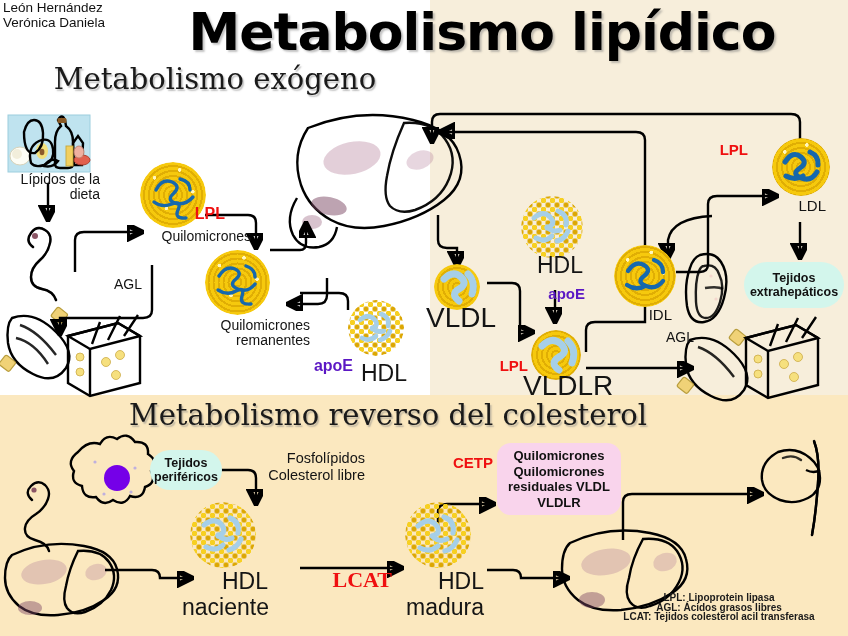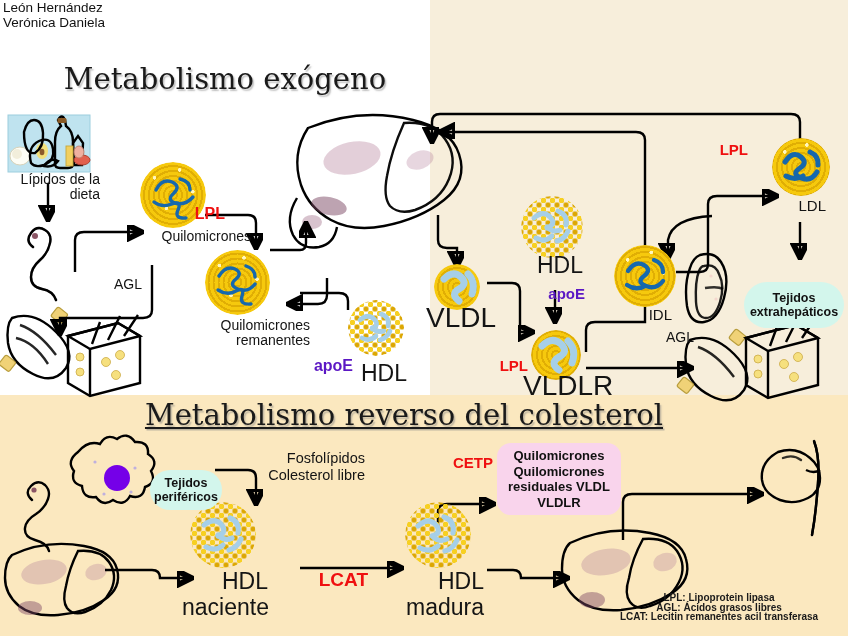--- a/index.html
+++ b/index.html
@@ -32,23 +32,23 @@
     position:absolute;left:3px;top:1px;width:132px;
     font-size:13.5px;line-height:14.5px;color:#111;
   }
   .sub-title{
     position:absolute;
     font-family:"DejaVu Serif",serif;
     font-size:29px;color:#1a1a1a;text-align:center;
     text-shadow:1.5px 1.5px 1.5px rgba(130,130,130,.5);
     white-space:nowrap;
   }
-  #sub-exo{left:0;top:62px;width:430px;margin-left:10px;}
+  #sub-exo{left:0;top:62px;width:430px;}
   #sub-endo{left:430px;top:62px;width:418px;}
-  #sub-rev{left:16px;top:398px;width:776px;text-decoration:underline;}
+  #sub-rev{left:0;top:398px;width:776px;}
 
   
   .lbl{position:absolute;font-size:14px;color:#141414;text-align:right;line-height:15px;white-space:nowrap;}
   .lbl.lg{font-size:28px;}
   .lbl.xl{font-size:23px;}
   .red{color:#ef1010;font-weight:bold;}
   .purple{color:#5b17c4;font-weight:bold;}
 
   
   .lipo{position:absolute;border-radius:50%;overflow:hidden;}
@@ -74,21 +74,21 @@
     background-size:9px 9px,9px 9px;
     background-position:0 0,4.5px 4.5px;
   }
 
   
   .badge{
     position:absolute;border-radius:50%/50%;
     display:flex;align-items:center;justify-content:center;
     text-align:center;font-weight:bold;font-size:12.5px;line-height:14px;color:#111;
   }
-  .badge.mint{background:#d3f6ec;border-radius:26px;margin-top:20px;}
+  .badge.mint{background:#d3f6ec;border-radius:26px;}
   .badge.pink{background:#f9d4ec;border-radius:14px;font-size:13px;line-height:15.5px;}
 
   
   .legend{
     position:absolute;right:4px;bottom:14px;width:250px;
     font-size:10px;line-height:9.6px;color:#1a1a1a;text-align:center;
     font-weight:bold;
   }
 
   svg{display:block;}
@@ -101,20 +101,21 @@
 <div id="root">
 
   <div class="panel" id="panel-exo"></div>
   <div class="panel" id="panel-endo"></div>
   <div class="panel" id="panel-reverse"></div>
 
   <div class="author">
     <div>León Hernández</div>
     <div>Verónica Daniela</div>
   </div>
+  <div class="main-title">Metabolismo lipídico</div>
 
   <div class="sub-title" id="sub-exo">Metabolismo exógeno</div>
   <div class="sub-title" id="sub-rev">Metabolismo reverso del colesterol</div>
 
   <svg class="arrows" viewBox="0 0 848 636" width="848" height="636">
     <defs>
       <marker id="ah" markerWidth="7" markerHeight="7" refX="5.4" refY="3" orient="auto">
         <path d="M0,0 L6,3 L0,6 z" fill="#000" stroke="none"></path>
       </marker>
       <radialGradient id="liverG" cx="35%" cy="28%" r="85%">
@@ -450,28 +451,28 @@
 
   <div class="badge mint" style="left:744px;top:262px;width:100px;height:46px;">
     <span>Tejidos extrahepáticos</span>
   </div>
 
   <div class="badge mint" style="left:150px;top:450px;width:72px;height:40px;justify-content:center;">
     <span>Tejidos periféricos</span>
   </div>
   <div class="lbl" style="left:243px;top:450px;width:122px;white-space:normal;line-height:17px;font-size:14.5px;">Fosfolípidos Colesterol libre</div>
   <div class="lbl xl" style="left:182px;top:568px;width:86px;white-space:normal;line-height:26px;">HDL naciente</div>
-  <div class="lbl red" style="left:304px;top:572px;width:64px;font-size:19px;">LCAT</div>
+  <div class="lbl red" style="left:328px;top:572px;width:64px;font-size:22px;font-family:Liberation Serif, serif;">LCAT</div>
   <div class="lbl xl" style="left:398px;top:568px;width:86px;white-space:normal;line-height:26px;">HDL madura</div>
   <div class="lbl red" style="left:429px;top:455px;width:64px;font-size:15px;">CETP</div>
 
   <div class="badge pink" style="left:497px;top:443px;width:116px;height:72px;padding:0 4px;">
     <span>Quilomicrones Quilomicrones residuales VLDL VLDLR</span>
   </div>
 
 
   <div class="legend">
     <div>LPL: Lipoprotein lipasa</div>
     <div>AGL: Ácidos grasos libres</div>
-    <div>LCAT: Lecitin remanentes acil transferasa</div>
+    <div>LCAT: Tejidos colesterol acil transferasa</div>
   </div>
 
 </div>
 
 </body></html>

